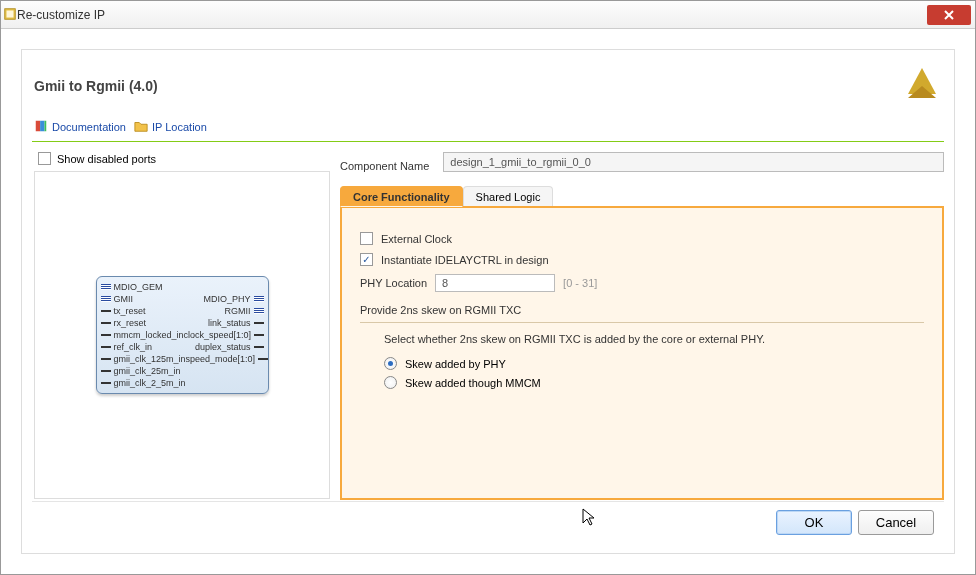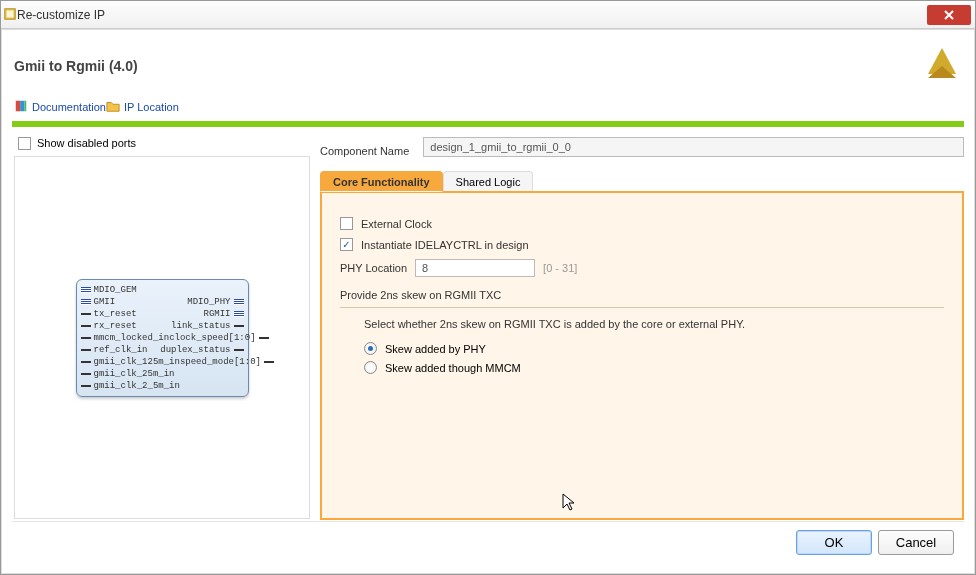--- a/index.html
+++ b/index.html
@@ -1,33 +1,33 @@
 <!DOCTYPE html>
 <html><head>
 <meta charset="utf-8">
 <style>
   * { box-sizing: border-box; margin: 0; padding: 0; }
   body { font-family: Tahoma, Arial, sans-serif; font-size: 11px; background: #fff; }
   .window { width: 976px; height: 575px; border: 1px solid #999; background: #fff; display: flex; flex-direction: column; }
   .titlebar { height: 28px; background: linear-gradient(#fdfdfd, #f0f0f0); border-bottom: 1px solid #ccc; display: flex; align-items: center; padding-left: 2px; }
   .titlebar .title { font-size: 12px; color: #333; flex: 1; }
   .closebtn { width: 44px; height: 20px; margin-right: 4px; background: #c73c30; color: #fff; display: flex; align-items: center; justify-content: center; border-radius: 2px; font-size: 13px; font-weight: bold; cursor: pointer; }
-  .content { flex: 1; padding: 10px; border: 1px solid #ddd; margin: 0; display: flex; flex-direction: column; }
+  .content { flex: 1; padding: 10px; border: 1px solid #ddd; margin: 20px; display: flex; flex-direction: column; }
   .heading { font-size: 14px; font-weight: bold; color: #444; padding: 4px 2px 10px 2px; display: flex; align-items: center; }
   .heading .spacer { flex: 1; }
   .xlogo svg { width: 40px; height: 40px; }
-  .toolbar { display: flex; align-items: flex-end; gap: 0; border-bottom: 6px solid #84cc16; padding: 2px 2px 6px 2px; margin-bottom: 6px; }
+  .toolbar { display: flex; align-items: flex-end; gap: 8px; border-bottom: 1px solid #84cc16; padding: 2px 2px 6px 2px; margin-bottom: 6px; }
   .toolbar a { color: #1a4aa8; text-decoration: none; display: flex; align-items: center; gap: 4px; }
   .main { flex: 1; display: flex; gap: 8px; }
   .leftpane { width: 300px; display: flex; flex-direction: column; }
-  .showdisabled { display: flex; align-items: flex-start; gap: 6px; padding: 4px 6px; }
+  .showdisabled { display: flex; align-items: center; gap: 6px; padding: 4px 6px; }
   .checkbox { width: 13px; height: 13px; border: 1px solid #999; background: #fff; display: inline-flex; align-items: center; justify-content: center; }
   .checkbox.checked::after { content: "✓"; font-size: 10px; color: #2a5aa0; }
   .diagramwrap { flex: 1; border: 1px solid #ddd; margin: 2px; padding: 6px; display: flex; align-items: center; justify-content: center; }
-  .ipbox { width: 173px; border: 1px solid #6a8aae; border-radius: 6px; background: linear-gradient(#eaf2fb,#d6e4f2); box-shadow: 0 2px 3px rgba(0,0,0,0.2); padding: 4px 0; position: relative; font-family: Liberation Mono, monospace; }
+  .ipbox { width: 173px; border: 1px solid #6a8aae; border-radius: 6px; background: linear-gradient(#eaf2fb,#d6e4f2); box-shadow: 0 2px 3px rgba(0,0,0,0.2); padding: 4px 0; position: relative; }
   .portrow { display: flex; justify-content: space-between; font-size: 9px; color: #333; padding: 1px 4px; }
   .portrow .lp { display: flex; align-items: center; gap: 3px; }
   .portrow .rp { display: flex; align-items: center; gap: 3px; justify-content: flex-end; }
   .pin { width: 10px; height: 2px; background: #333; display: inline-block; }
   .pinbus { width: 10px; height: 6px; display: inline-block; background: repeating-linear-gradient(#2a4ca0,#2a4ca0 1px,#fff 1px,#fff 2px); }
   .rightpane { flex: 1; display: flex; flex-direction: column; }
   .fieldrow { display: flex; align-items: flex-end; gap: 14px; margin: 4px 0; }
   .fieldrow label { color: #333; }
   .textinput { border: 1px solid #bbb; padding: 3px 6px; font-size: 11px; background: #f5f5f5; flex: 1; color: #555; }
   .tabs { display: flex; margin-top: 10px; }

